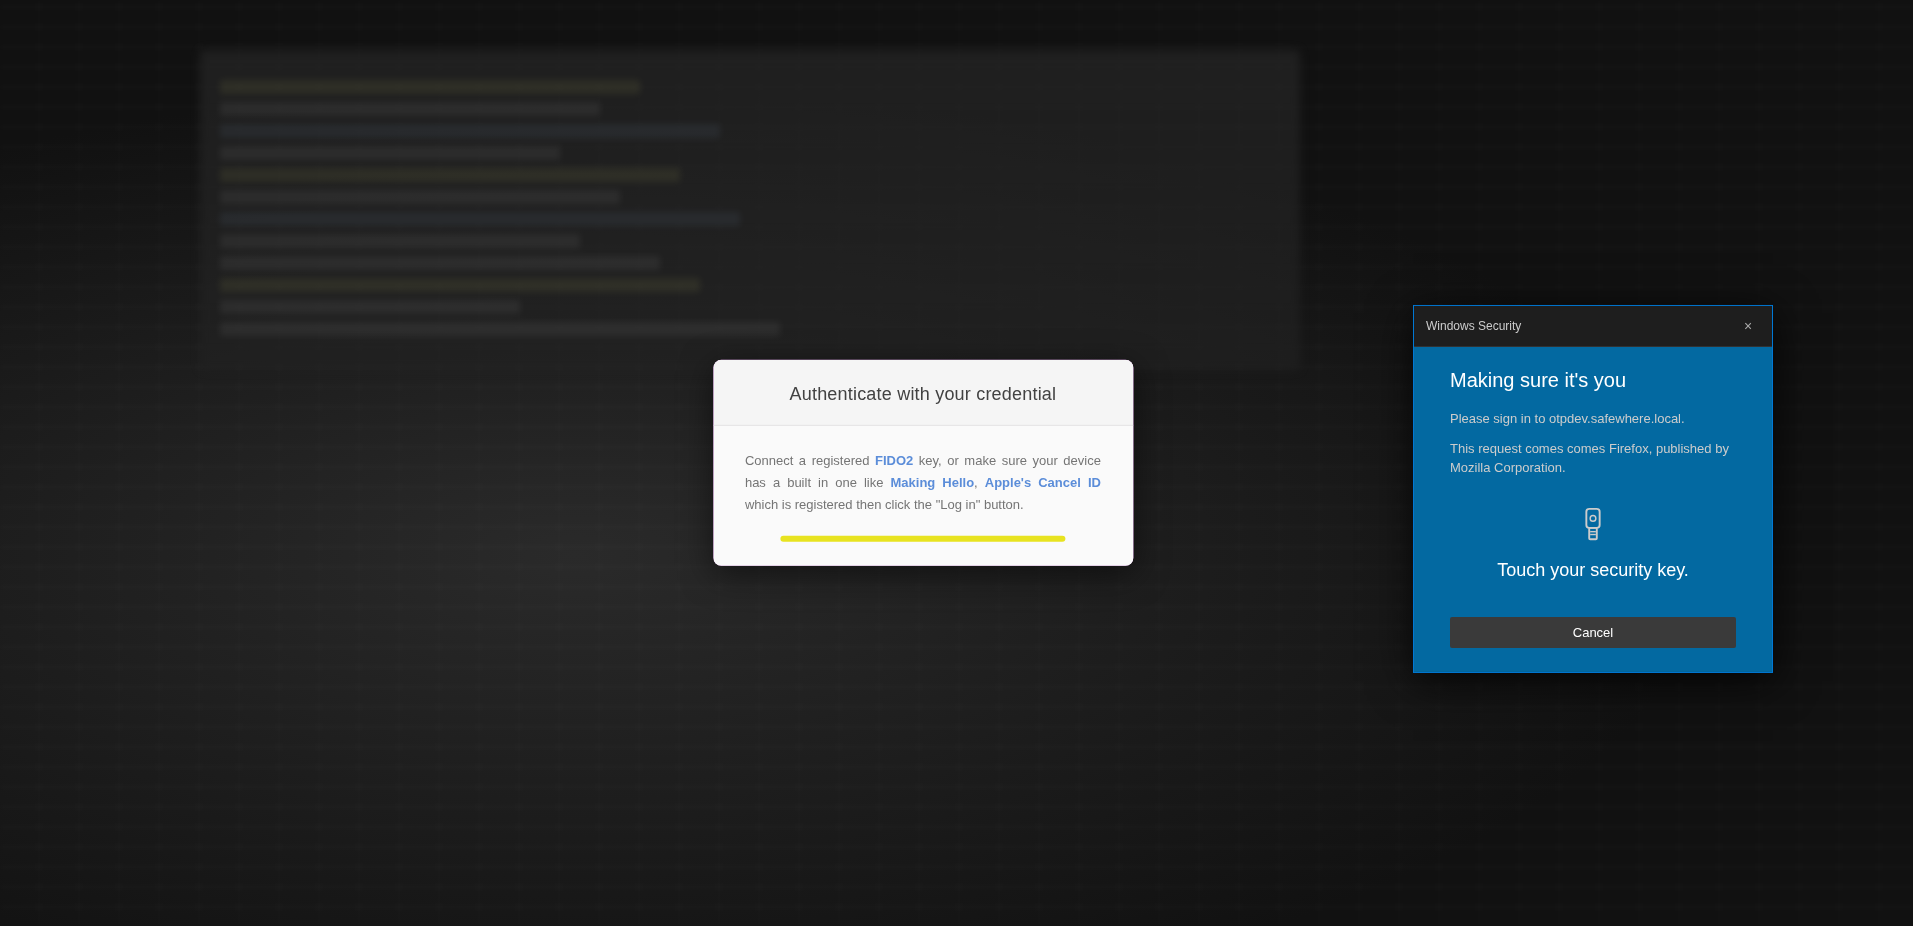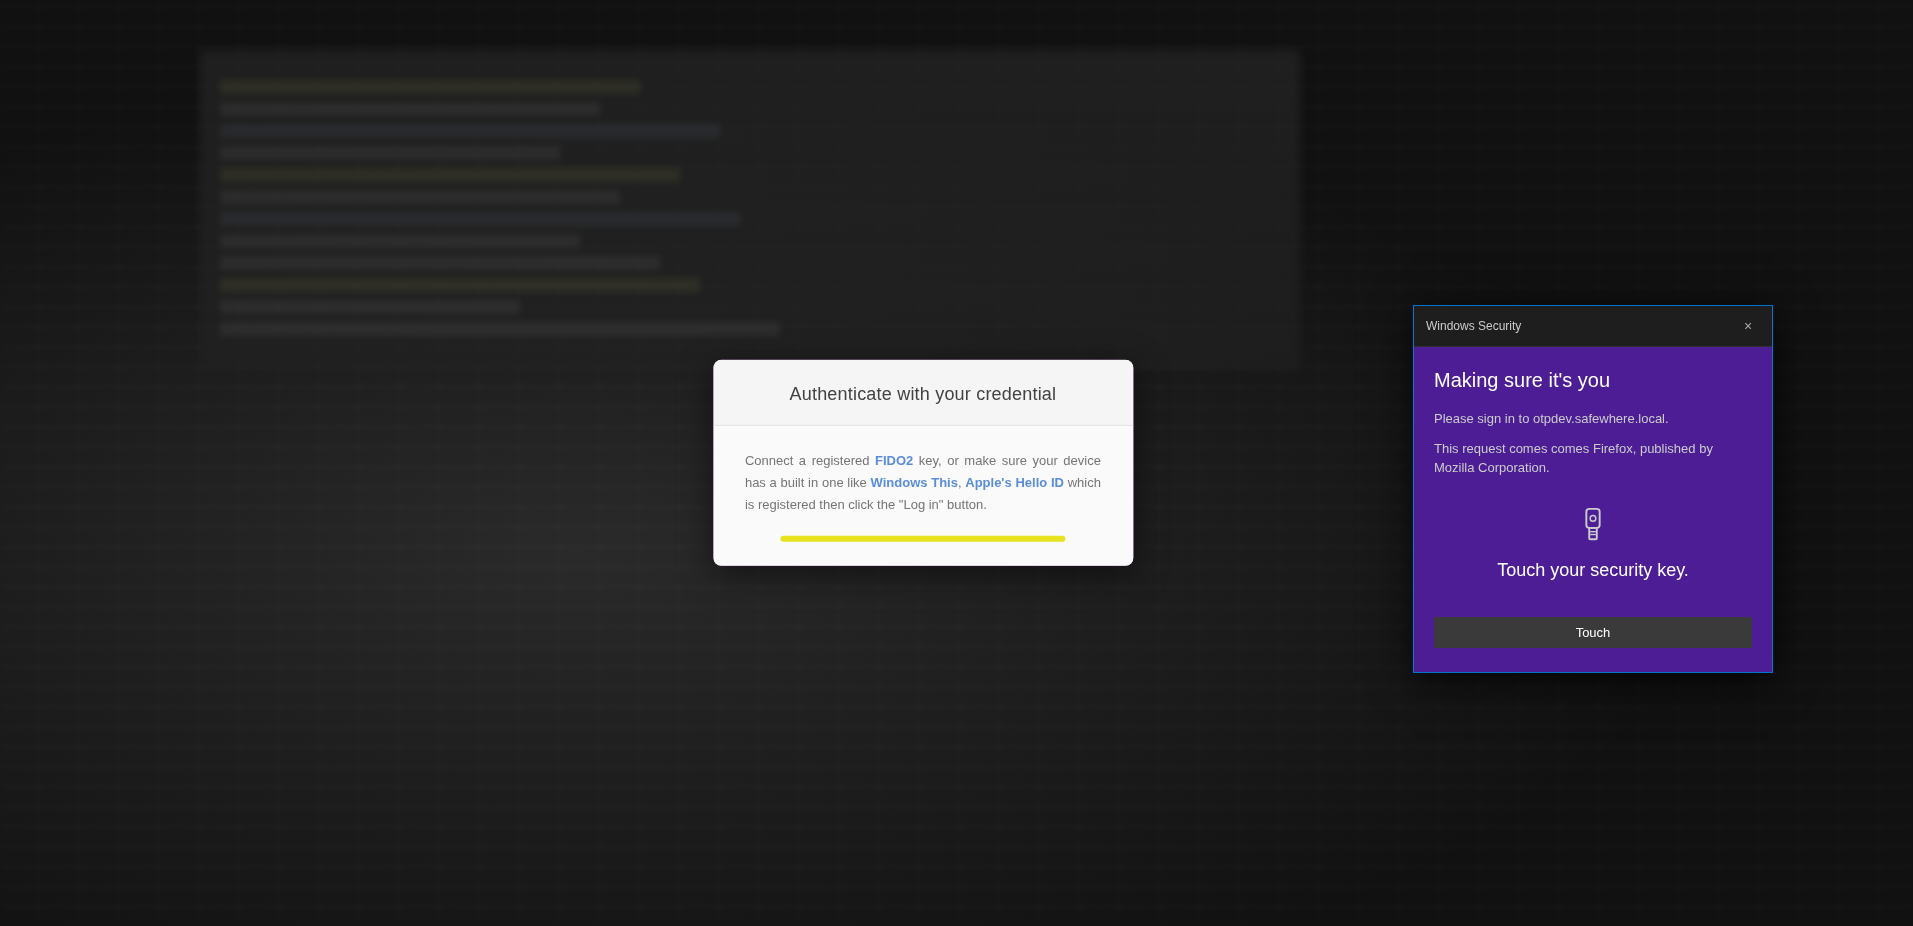--- a/index.html
+++ b/index.html
@@ -165,22 +165,22 @@
       justify-content: center;
       cursor: pointer;
       color: #aaa;
       font-size: 14px;
       border-radius: 2px;
       background: transparent;
       border: none;
     }
 
     .win-dialog-content {
-      padding: 20px 20px 24px;
-      background: #4c1d95;
+      padding: 20px 36px 24px;
+      background: #0369a1;
     }
 
     .win-dialog-heading {
       font-size: 20px;
       font-weight: 300;
       color: #ffffff;
       margin-bottom: 16px;
       line-height: 1.3;
     }
 
@@ -258,21 +258,21 @@
     <div class="code-line" style="width:560px;"></div>
   </div>
 </div>
 
 <div class="auth-dialog">
   <div class="auth-dialog-header">
     <h2 class="auth-dialog-title">Authenticate with your credential</h2>
   </div>
   <div class="auth-dialog-body">
     <p class="auth-dialog-text">
-      Connect a registered <span class="highlight">FIDO2</span> key, or make sure your device has a built in one like <span class="highlight">Windows This</span>, <span class="highlight">Apple's Hello ID</span> which is registered then click the "Log in" button.
+      Connect a registered <span class="highlight">FIDO2</span> key, or make sure your device has a built in one like <span class="highlight">Making Hello</span>, <span class="highlight">Apple's Cancel ID</span> which is registered then click the "Log in" button.
     </p>
     <div class="auth-progress-bar"></div>
   </div>
 </div>
 
 <div class="win-security-dialog">
   <div class="win-dialog-titlebar">
     <span class="win-dialog-title-text">Windows Security</span>
     <button class="win-close-btn">×</button>
   </div>
@@ -294,15 +294,15 @@
 
           <circle cx="16" cy="12" r="3" fill="none" stroke="#cccccc" stroke-width="1.5"></circle>
 
           <line x1="13" y1="26" x2="19" y2="26" stroke="#cccccc" stroke-width="1.5"></line>
           <line x1="13" y1="29" x2="19" y2="29" stroke="#cccccc" stroke-width="1.5"></line>
         </svg>
       </div>
       <span class="win-dialog-touch-text">Touch your security key.</span>
     </div>
 
-    <button class="win-cancel-btn">Touch</button>
+    <button class="win-cancel-btn">Cancel</button>
   </div>
 </div>
 
 </body></html>

